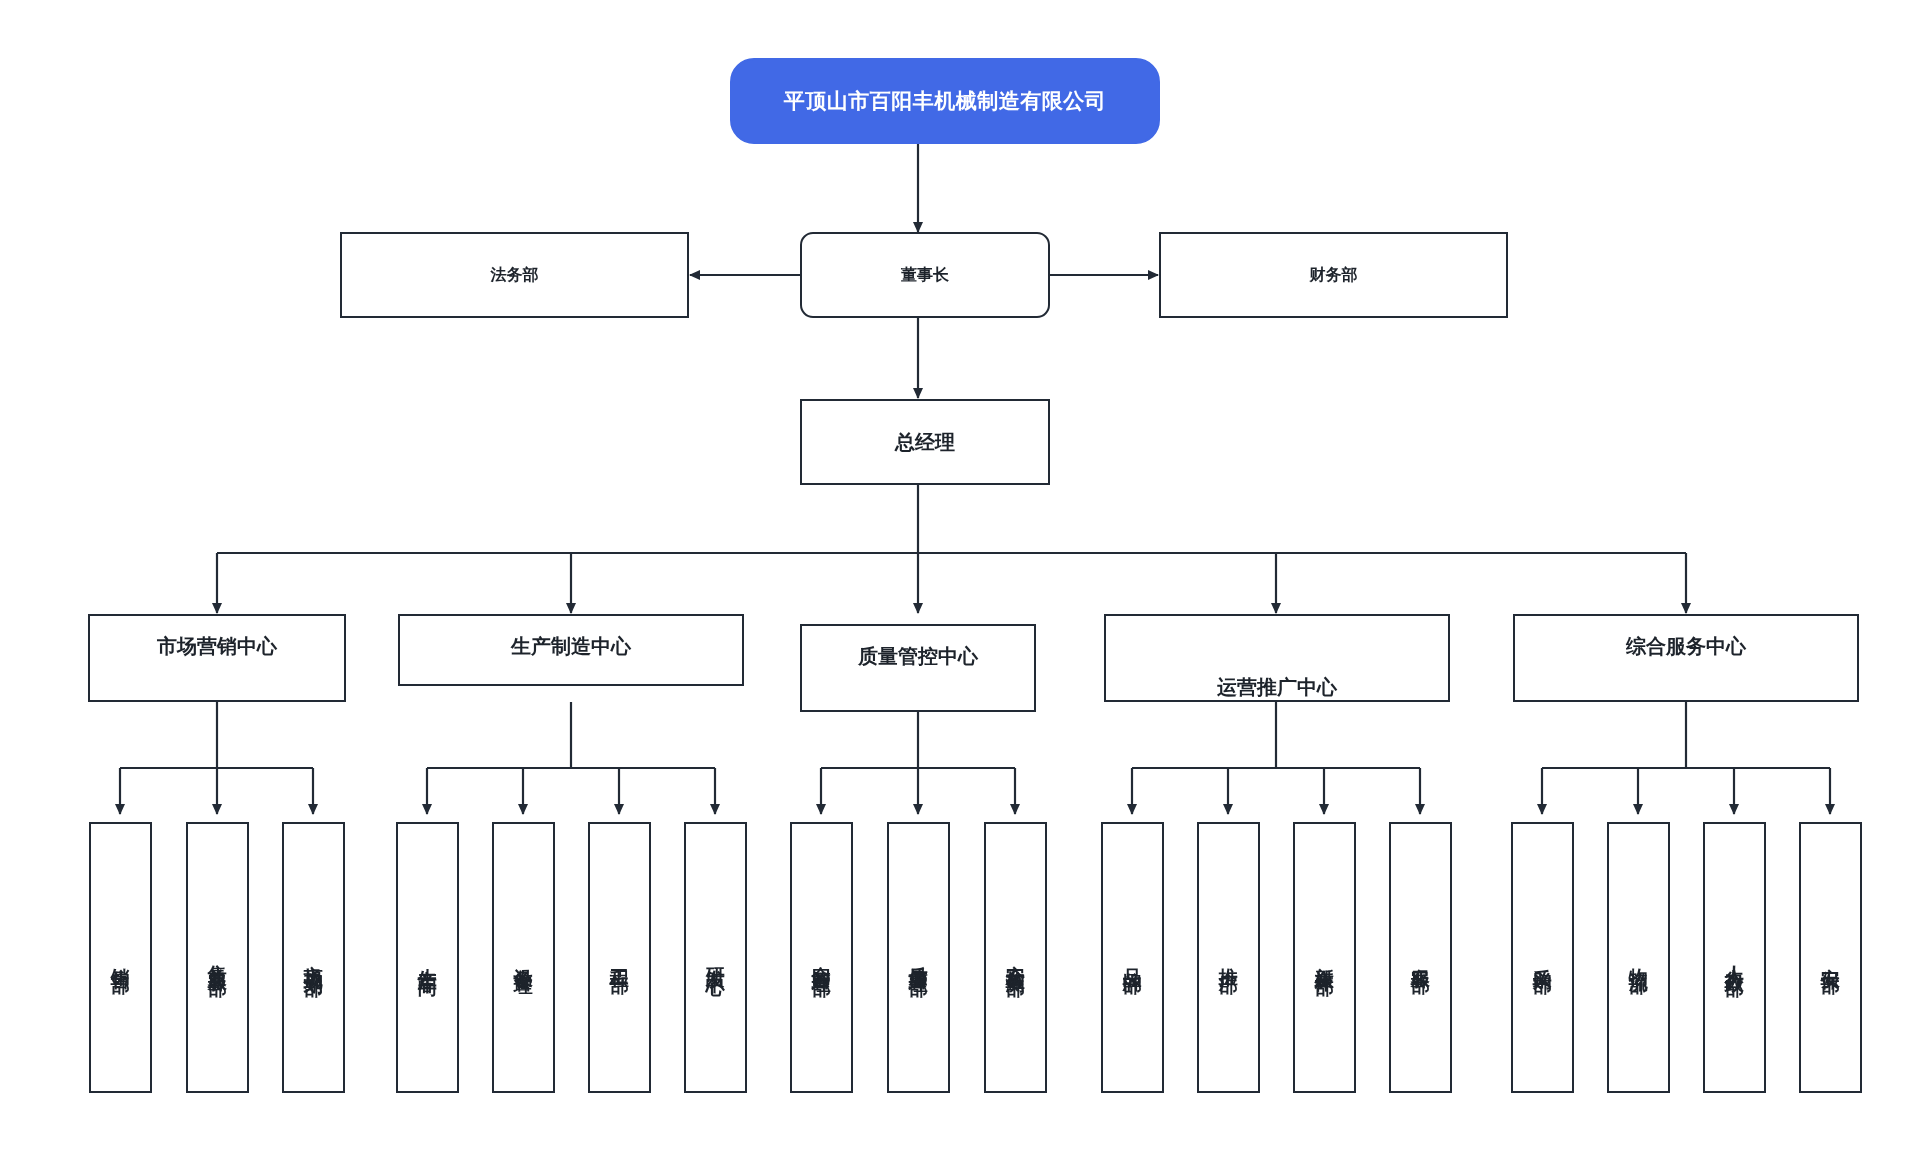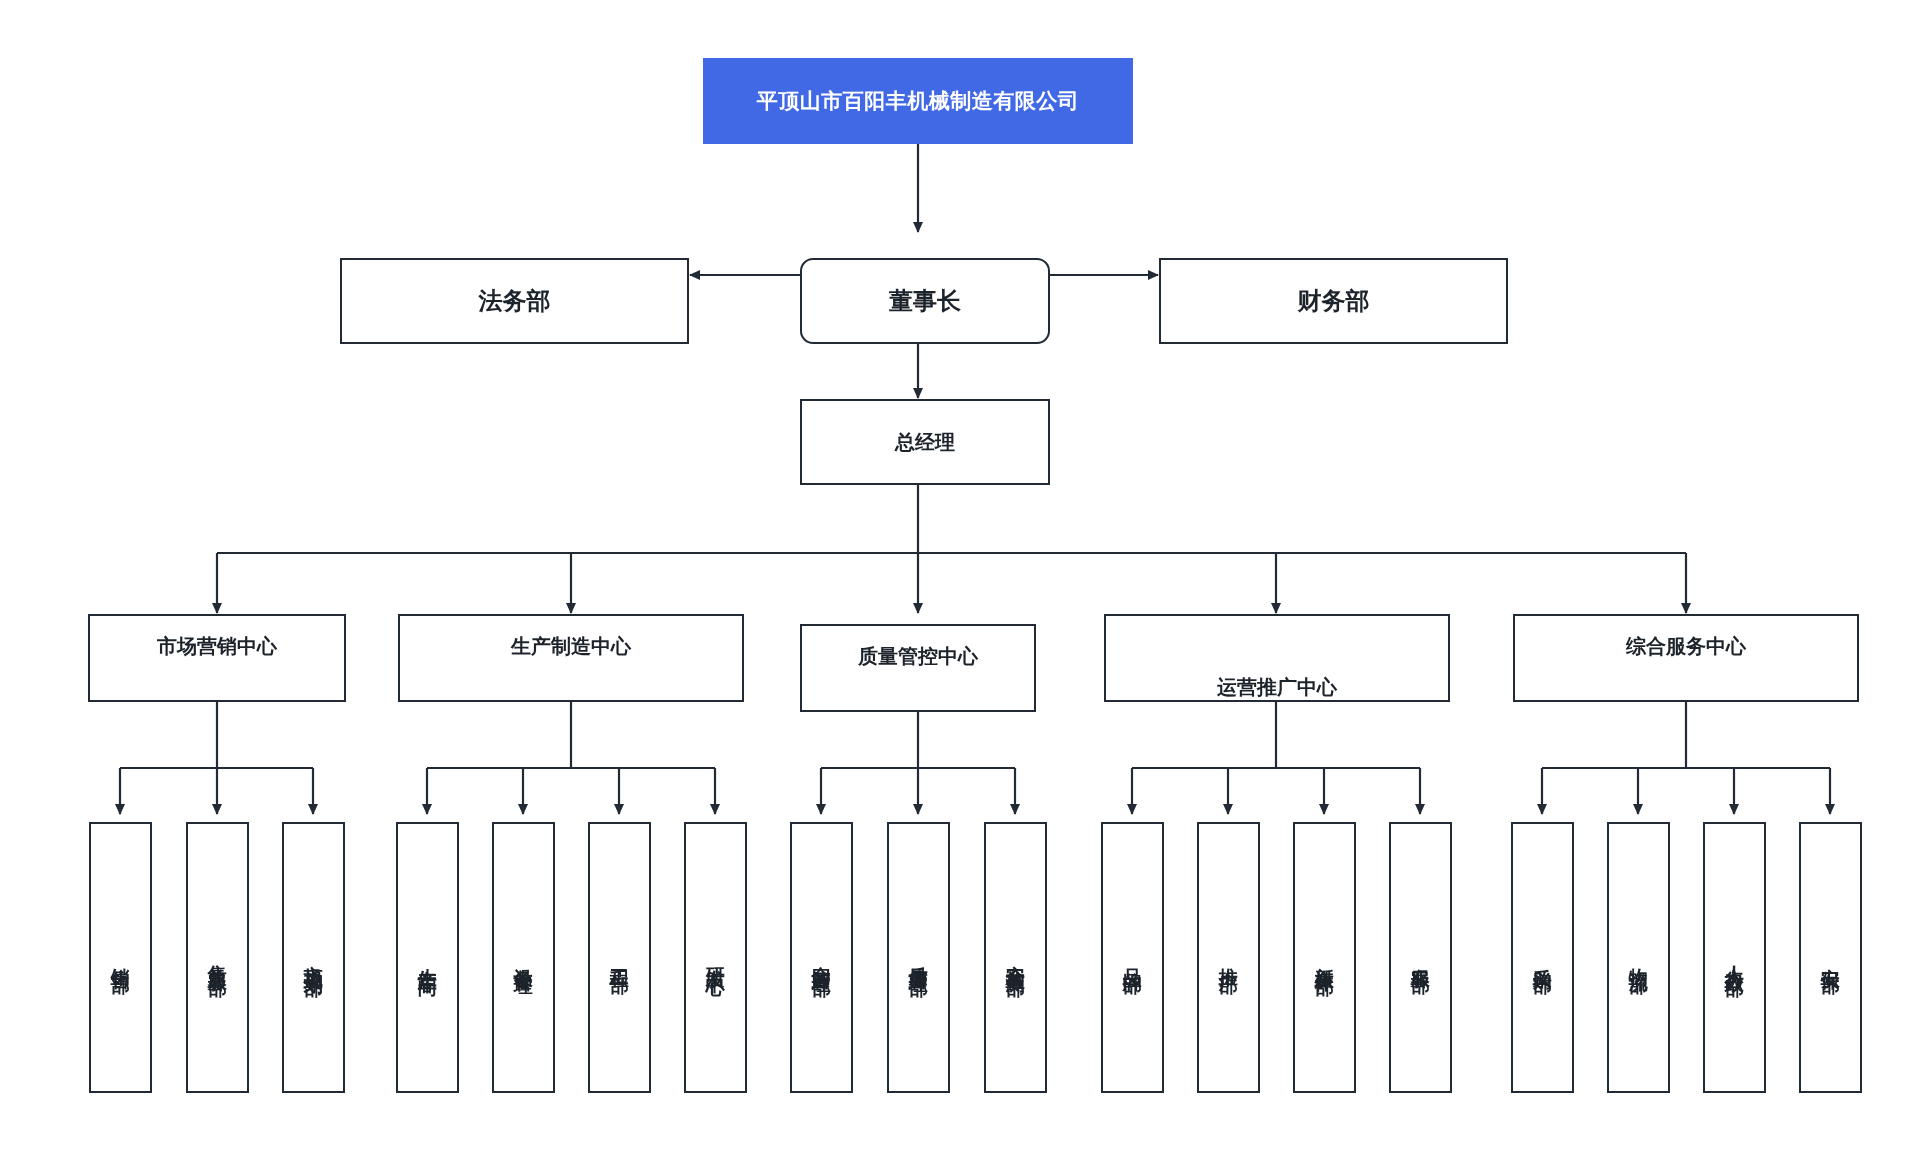--- a/index.html
+++ b/index.html
@@ -41,22 +41,21 @@
     z-index: 3;
   }
   .node.root {
     background: #4169e6;
     border: 2px solid #4169e6;
     color: #ffffff;
     font-size: 21px;
     letter-spacing: 0.5px;
   }
   .node.lvl2 {
-    font-size: 24px;
-    margin-top: 26px;
+    font-size: 16px;
   }
   .node.lvl3 {
     font-size: 20px;
   }
   .node.center {
     font-size: 20px;
     align-items: flex-start;
     padding-top: 18px;
   }
   .node.leaf {
@@ -135,21 +134,21 @@
 
       <path d="M1686,702 L1686,768"></path>
       <path d="M1542,768 L1830,768"></path>
       <path d="M1542,768 L1542,814" marker-end="url(#arrowEnd)"></path>
       <path d="M1638,768 L1638,814" marker-end="url(#arrowEnd)"></path>
       <path d="M1734,768 L1734,814" marker-end="url(#arrowEnd)"></path>
       <path d="M1830,768 L1830,814" marker-end="url(#arrowEnd)"></path>
     </g>
   </svg>
 
-  <div class="node root" style="left:703px; top:58px; width:430px; height:86px;">
+  <div class="node root" style="left:730px; top:58px; width:430px; height:86px;border-radius:24px;">
     <span>平顶山市百阳丰机械制造有限公司</span>
   </div>
 
   <div class="node lvl2" style="left:340px; top:232px; width:349px; height:86px;">
     <span>法务部</span>
   </div>
 
   <div class="node lvl2" style="left:800px; top:232px; width:250px; height:86px;border-radius:13px;">
     <span>董事长</span>
   </div>
@@ -158,21 +157,21 @@
     <span>财务部</span>
   </div>
 
   <div class="node lvl3" style="left:800px; top:399px; width:250px; height:86px;">
     <span>总经理</span>
   </div>
 
   <div class="node center" style="left:88px; top:614px; width:258px; height:88px;">
     <span>市场营销中心</span>
   </div>
-  <div class="node center" style="left:398px; top:614px; width:346px; height:88px;">
+  <div class="node center" style="left:398px; top:614px; width:346px; height:72px;">
     <span>生产制造中心</span>
   </div>
   <div class="node center" style="left:800px; top:624px; width:236px; height:88px;">
     <span>质量管控中心</span>
   </div>
   <div class="node center" style="left:1104px; top:614px; width:346px; height:88px;align-items:flex-end;">
     <span>运营推广中心</span>
   </div>
   <div class="node center" style="left:1513px; top:614px; width:346px; height:88px;">
     <span>综合服务中心</span>

